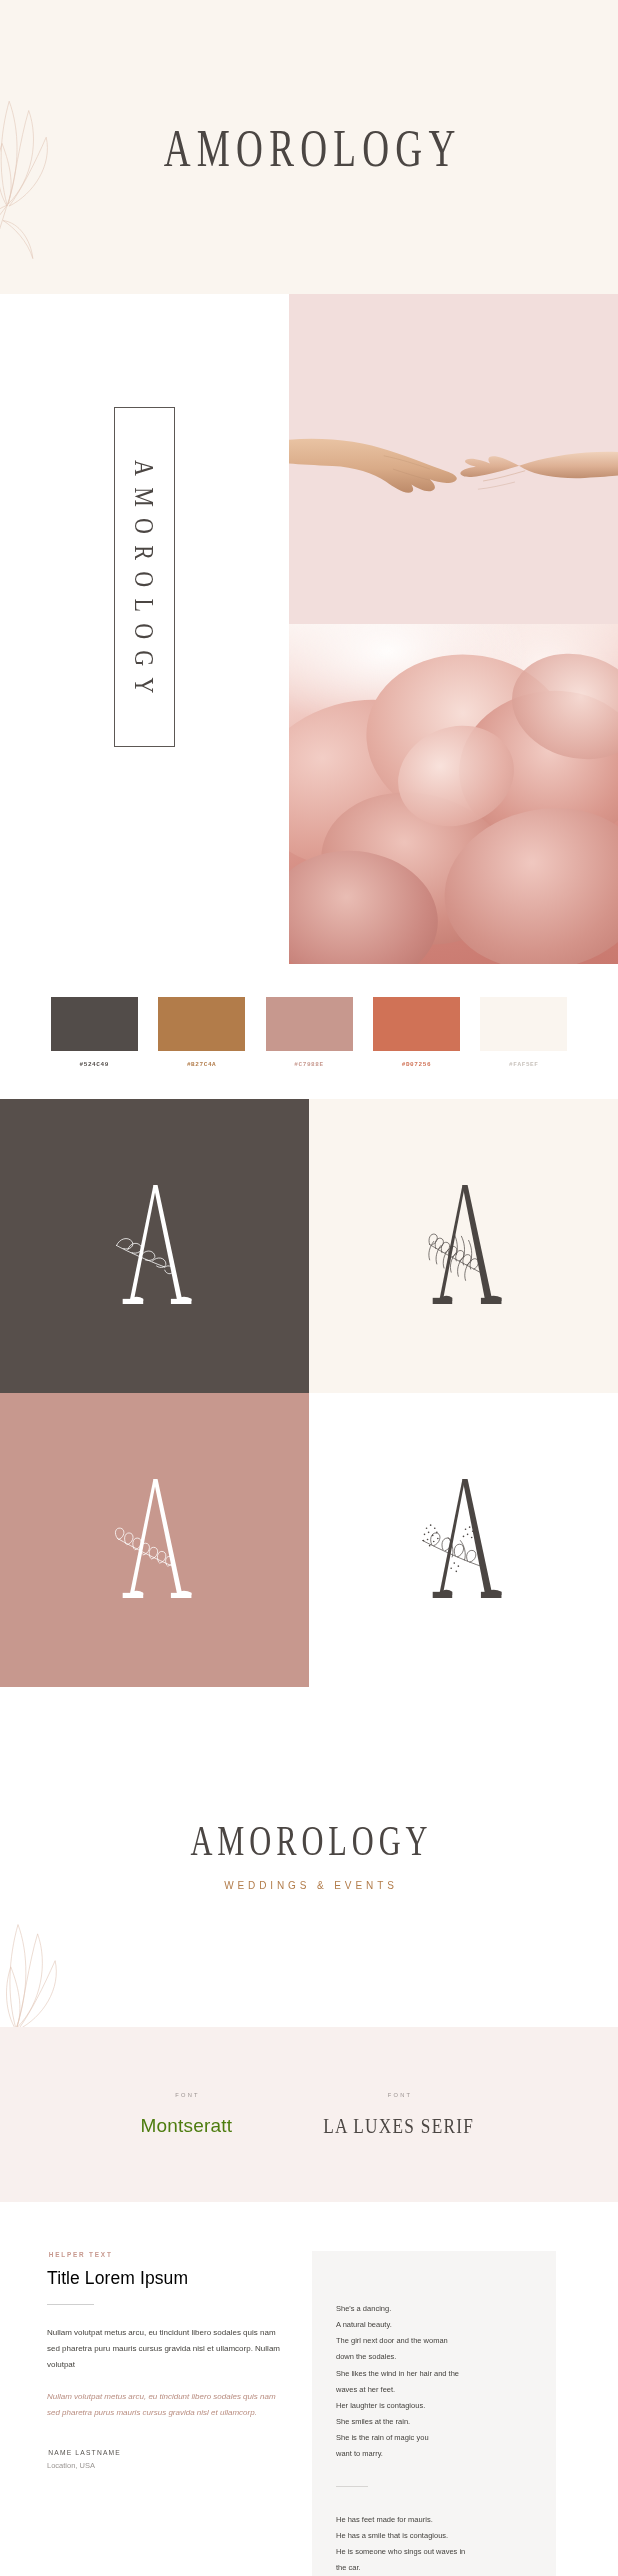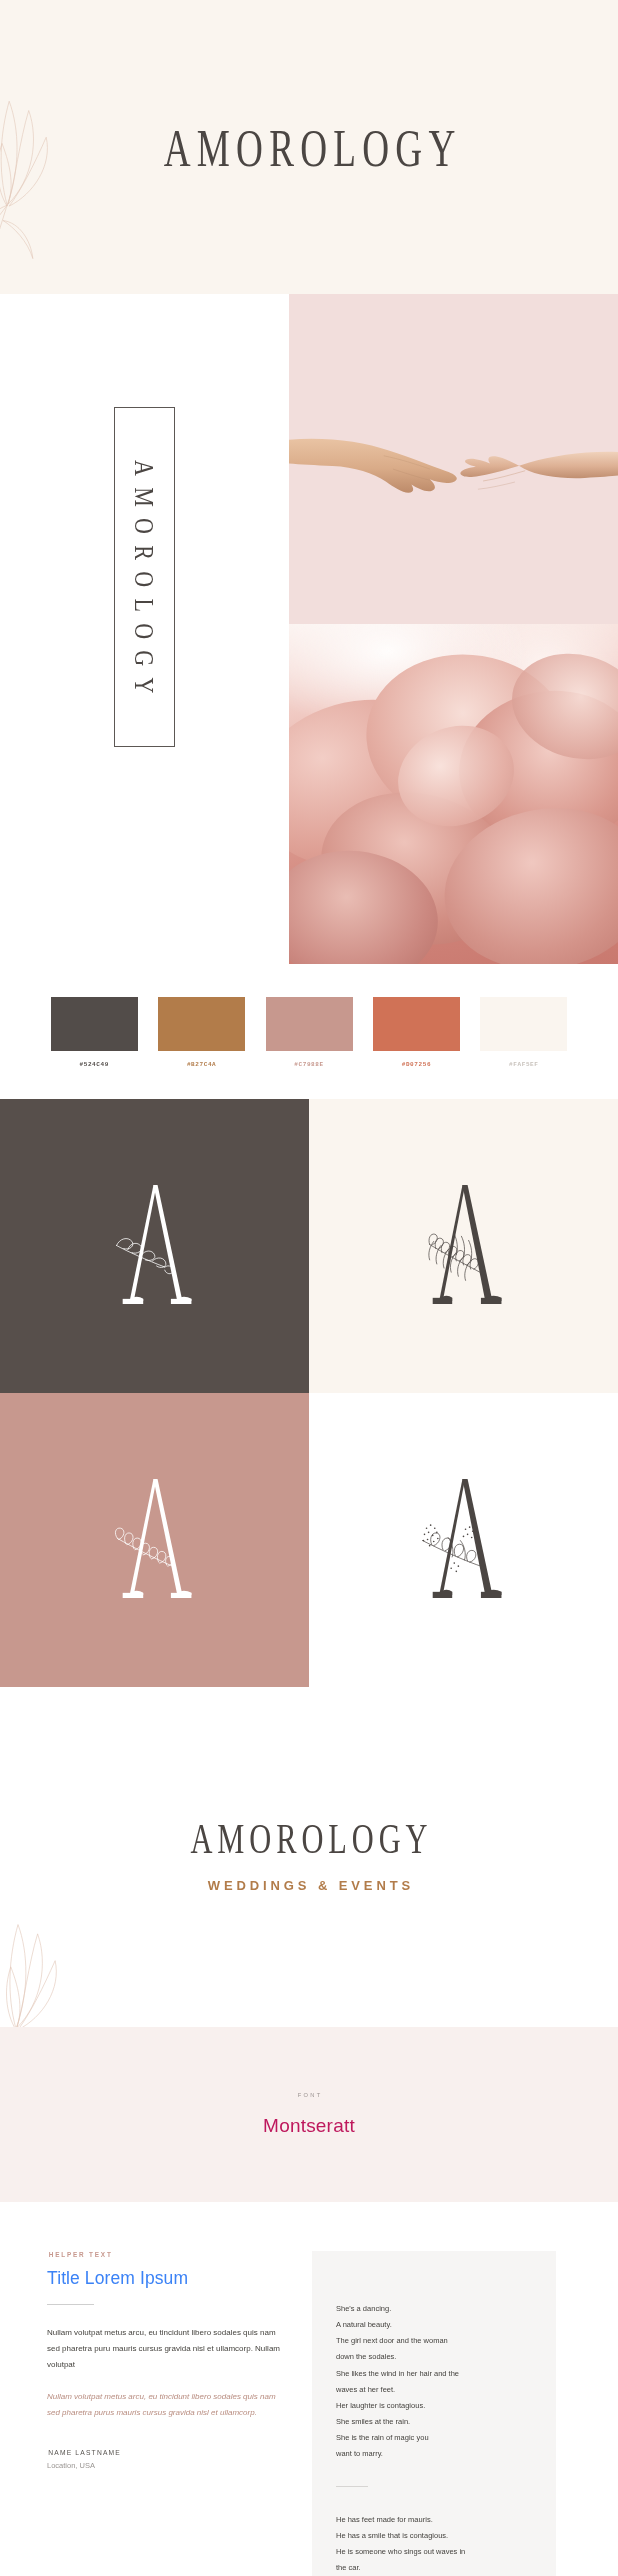--- a/index.html
+++ b/index.html
@@ -132,25 +132,25 @@
     font-family:"Liberation Serif", serif;
     font-size:32px;
     letter-spacing:5.2px;
     color:#4b4643;
     text-indent:5.2px;
     transform:scaleY(1.3) scaleX(0.95);
     white-space:nowrap;
   }
   .lockup-tag {
     margin-top:20.6px;
-    font-size:13px;
+    font-size:10px;
     letter-spacing:3.9px;
     color:#b27c4a;
     text-indent:3.9px;
-    font-weight:700;
+    font-weight:400;
   }
   .leaf-lockup { position:absolute; left:-15.5px; bottom:-77px; opacity:.9; }
 
   
   .font-band {
     background:#f8f0ee;
     height:175px;
     display:flex;
     align-items:center;
     justify-content:center;
@@ -163,21 +163,21 @@
     font-size:5.7px;
     letter-spacing:2.3px;
     color:#9b9391;
     text-indent:2.3px;
     margin-bottom:17.5px;
   }
   .font-name-sans {
     font-family:"Liberation Sans", sans-serif;
     font-size:19px;
     font-weight:300;
-    color:#be185d;
+    color:#4d7c0f;
     letter-spacing:0.2px;
   }
   .font-name-serif {
     font-family:"Liberation Serif", serif;
     font-size:18px;
     color:#4b4643;
     letter-spacing:1.3px;
     transform:scaleY(1.22) scaleX(0.96);
     display:inline-block;
   }
@@ -196,21 +196,21 @@
     font-size:6.4px;
     font-weight:700;
     letter-spacing:1.8px;
     color:#c7988e;
     text-indent:1.8px;
     margin-bottom:11.3px;
   }
   .content-title {
     font-size:17.5px;
     font-weight:300;
-    color:#3b82f6;
+    color:#000000;
     letter-spacing:0.1px;
     line-height:1.12;
   }
   .rule { width:47px; height:1px; background:#cfcfcf; margin:15.5px 0 19.6px 0; }
   .body-para {
     font-size:8px;
     line-height:2.02;
     color:#46443f;
     margin-bottom:15.5px;
     font-weight:400;
@@ -498,20 +498,24 @@
         </g>
       </svg>
     </div>
   </section>
 
   <section class="font-band">
     <div class="font-item">
       <div class="font-kicker">FONT</div>
       <div class="font-name-sans">Montseratt</div>
     </div>
+    <div class="font-item">
+      <div class="font-kicker">FONT</div>
+      <div class="font-name-serif">LA LUXES SERIF</div>
+    </div>
   </section>
 
   <section class="content-section">
 
     <div class="col-left">
       <div class="helper-text">HELPER TEXT</div>
       <h1 class="content-title">Title Lorem Ipsum</h1>
       <div class="rule"></div>
 
       <p class="body-para">Nullam volutpat metus arcu, eu tincidunt libero sodales quis nam sed pharetra puru mauris cursus gravida nisl et ullamcorp. Nullam volutpat</p>

